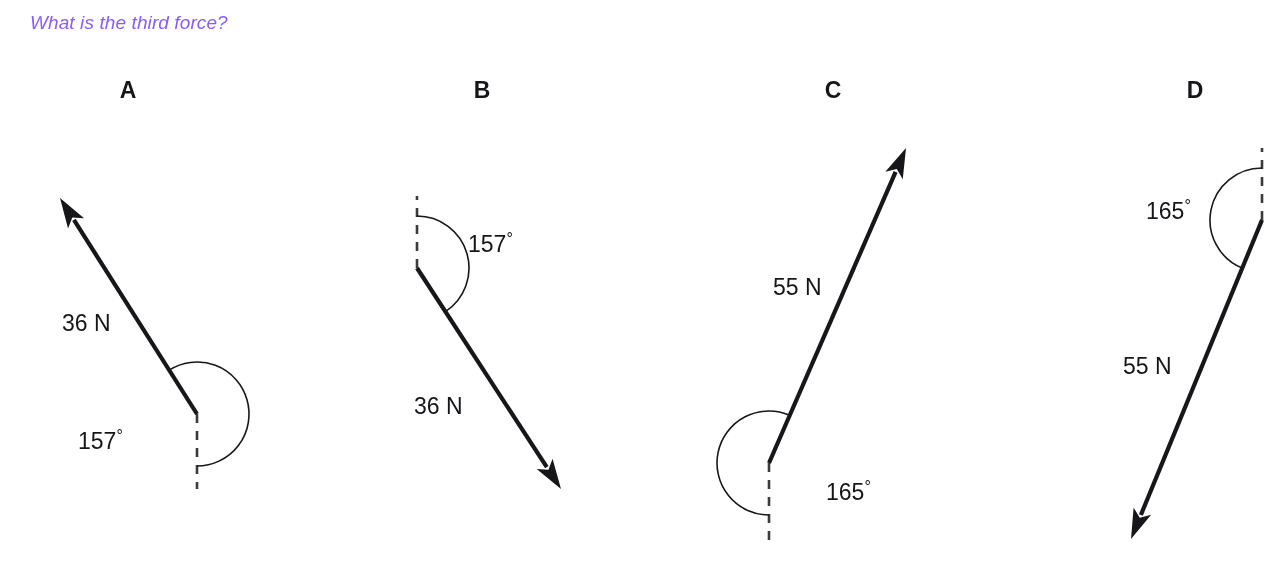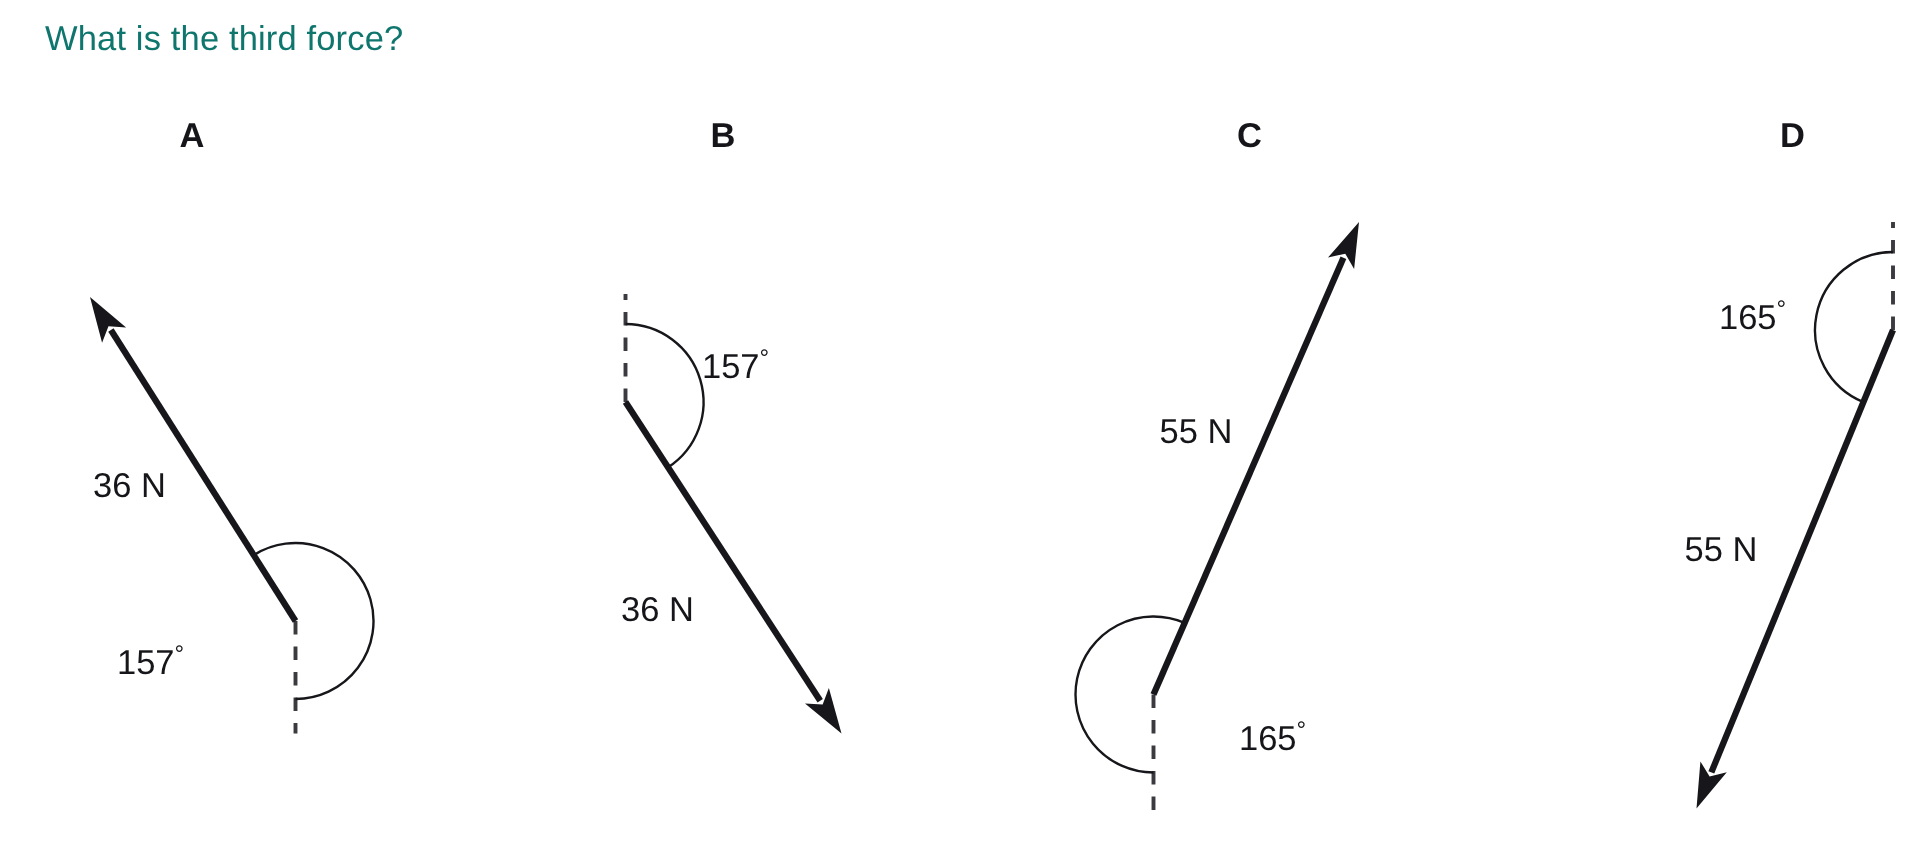--- a/index.html
+++ b/index.html
@@ -18,25 +18,26 @@
   }
   #page {
     position: relative;
     width: 1281px;
     height: 564px;
   }
   .question-text {
     position: absolute;
     left: 30px;
     top: 12px;
-    font-size: 23px;
+    font-size: 19px;
     font-weight: 400;
-    color: #0f766e;
+    color: #8b5cf6;
     letter-spacing: 0.1px;
     white-space: nowrap;
+    font-style: italic;
   }
   .option-letter {
     position: absolute;
     font-size: 23px;
     font-weight: bold;
     color: #16161a;
     transform: translateX(-50%);
     white-space: nowrap;
   }
   .diagram-svg {

